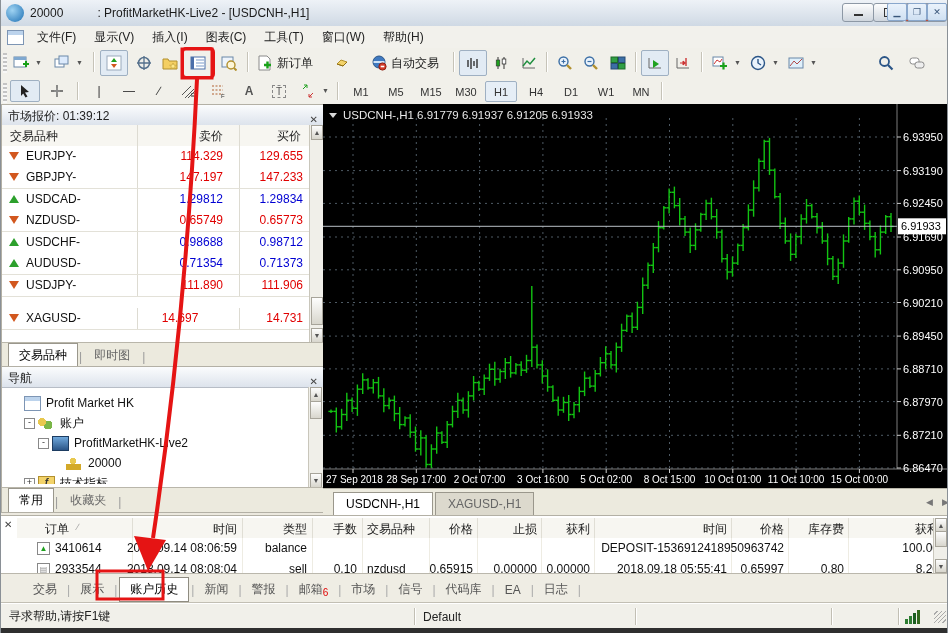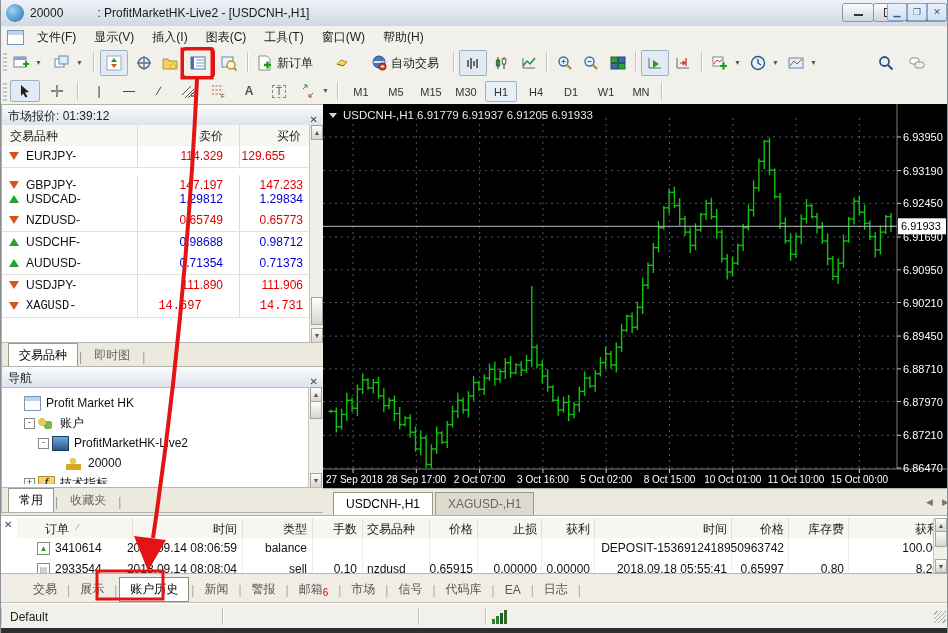--- a/index.html
+++ b/index.html
@@ -365,25 +365,25 @@
     <span class="abs" style="left:135px;top:3px;width:86px;text-align:right">卖价</span>
     <span class="abs" style="left:237px;top:3px;width:62px;text-align:right">买价</span>
     <span class="cdiv" style="left:135px"></span>
     <span class="cdiv" style="left:237px"></span>
   </div>
   <div id="mw-rows" class="abs" style="left:0;top:41px;width:308px;height:194px;overflow:hidden">
       <div class="mwrow" style="top: 0px;">
         <span class="arr down"></span>
         <span style="position: absolute; left: 24px; top: 3px; color: rgb(17, 17, 17);">EURJPY-</span>
         <span class="red" style="position: absolute; left: 135px; top: 3px; width: 86px; text-align: right;">114.329</span>
-        <span class="red" style="position: absolute; left: 219px; top: 3px; width: 64px; text-align: right;">129.655</span>
+        <span class="red" style="position: absolute; left: 237px; top: 3px; width: 64px; text-align: right;">129.655</span>
         <span class="cdiv" style="left: 135px;"></span>
         <span class="cdiv" style="left: 237px;"></span>
       </div>
-      <div class="mwrow" style="top: 29px;">
+      <div class="mwrow" style="top: 21px;">
         <span class="arr down"></span>
         <span style="position: absolute; left: 24px; top: 3px; color: rgb(17, 17, 17);">GBPJPY-</span>
         <span class="red" style="position: absolute; left: 135px; top: 3px; width: 86px; text-align: right;">147.197</span>
         <span class="red" style="position: absolute; left: 237px; top: 3px; width: 64px; text-align: right;">147.233</span>
         <span class="cdiv" style="left: 135px;"></span>
         <span class="cdiv" style="left: 237px;"></span>
       </div>
       <div class="mwrow" style="top: 43px;">
         <span class="arr up"></span>
         <span style="position: absolute; left: 24px; top: 3px; color: rgb(17, 17, 17);">USDCAD-</span>
@@ -417,21 +417,21 @@
         <span class="cdiv" style="left: 237px;"></span>
       </div>
       <div class="mwrow" style="top: 129px;">
         <span class="arr down"></span>
         <span style="position: absolute; left: 24px; top: 3px; color: rgb(17, 17, 17);">USDJPY-</span>
         <span class="red" style="position: absolute; left: 135px; top: 3px; width: 86px; text-align: right;">111.890</span>
         <span class="red" style="position: absolute; left: 237px; top: 3px; width: 64px; text-align: right;">111.906</span>
         <span class="cdiv" style="left: 135px;"></span>
         <span class="cdiv" style="left: 237px;"></span>
       </div>
-      <div class="mwrow" style="top: 150px; font-family: Liberation Mono, monospace;">
+      <div class="mwrow" style="top: 162px;">
         <span class="arr down"></span>
         <span style="position: absolute; left: 24px; top: 3px; color: rgb(17, 17, 17);">XAGUSD-</span>
         <span class="red" style="position: absolute; left: 135px; top: 3px; width: 86px; text-align: center;">14.697</span>
         <span class="red" style="position: absolute; left: 237px; top: 3px; width: 64px; text-align: right;">14.731</span>
         <span class="cdiv" style="left: 135px;"></span>
         <span class="cdiv" style="left: 237px;"></span>
       </div>
     </div>
 
   <div class="sb" style="left:307px;top:20px;width:14px;bottom:24px">
@@ -991,20 +991,21 @@
       <span class="btab">代码库</span>
       <span class="bsep">|</span>
       <span class="btab">EA</span>
       <span class="bsep">|</span>
       <span class="btab">日志</span>
       <span class="bsep">|</span>
     </div>
 </div>
 
 <div id="statusbar">
+  <span style="padding-left:8px;width:405px">寻求帮助,请按F1键</span>
   <span class="sdiv"></span>
   <span style="padding-left:8px;width:212px">Default</span>
   <span class="sdiv"></span>
   <span style="width:195px"></span>
   <span class="sdiv"></span>
   <span style="width:66px"></span>
   <span class="sdiv"></span>
   <span style="padding-left:6px">
     <span class="conbar" style="height:5px;background:#2e7d32"></span><span class="conbar" style="height:8px;background:#2e7d32"></span><span class="conbar" style="height:11px;background:#1b5e20"></span><span class="conbar" style="height:14px;background:#33691e"></span>
   </span>

